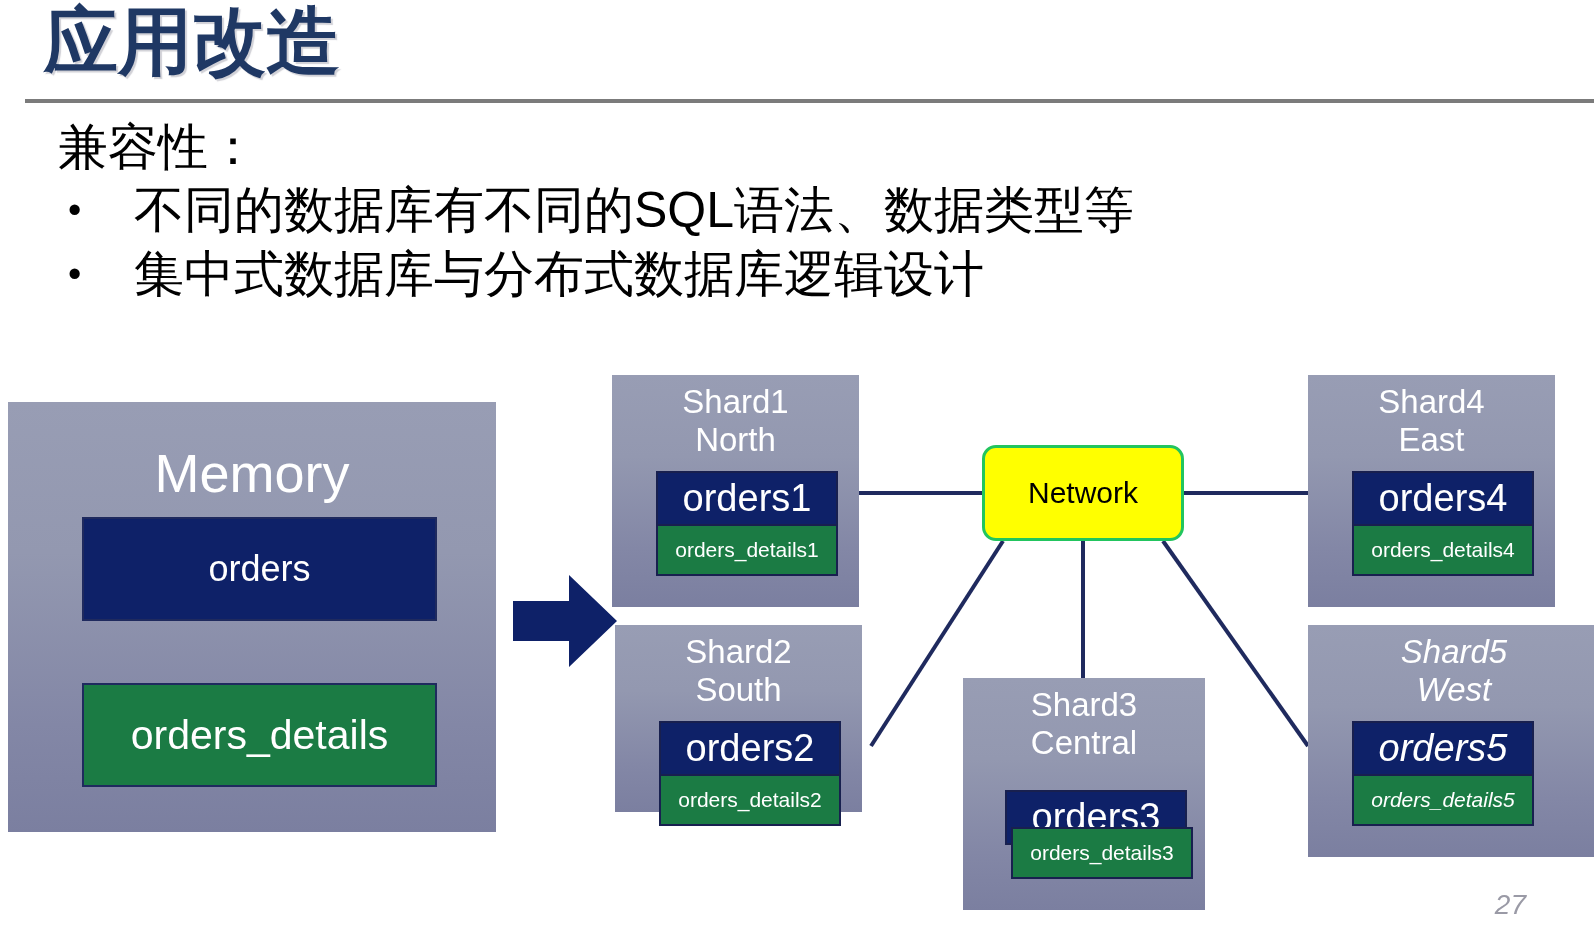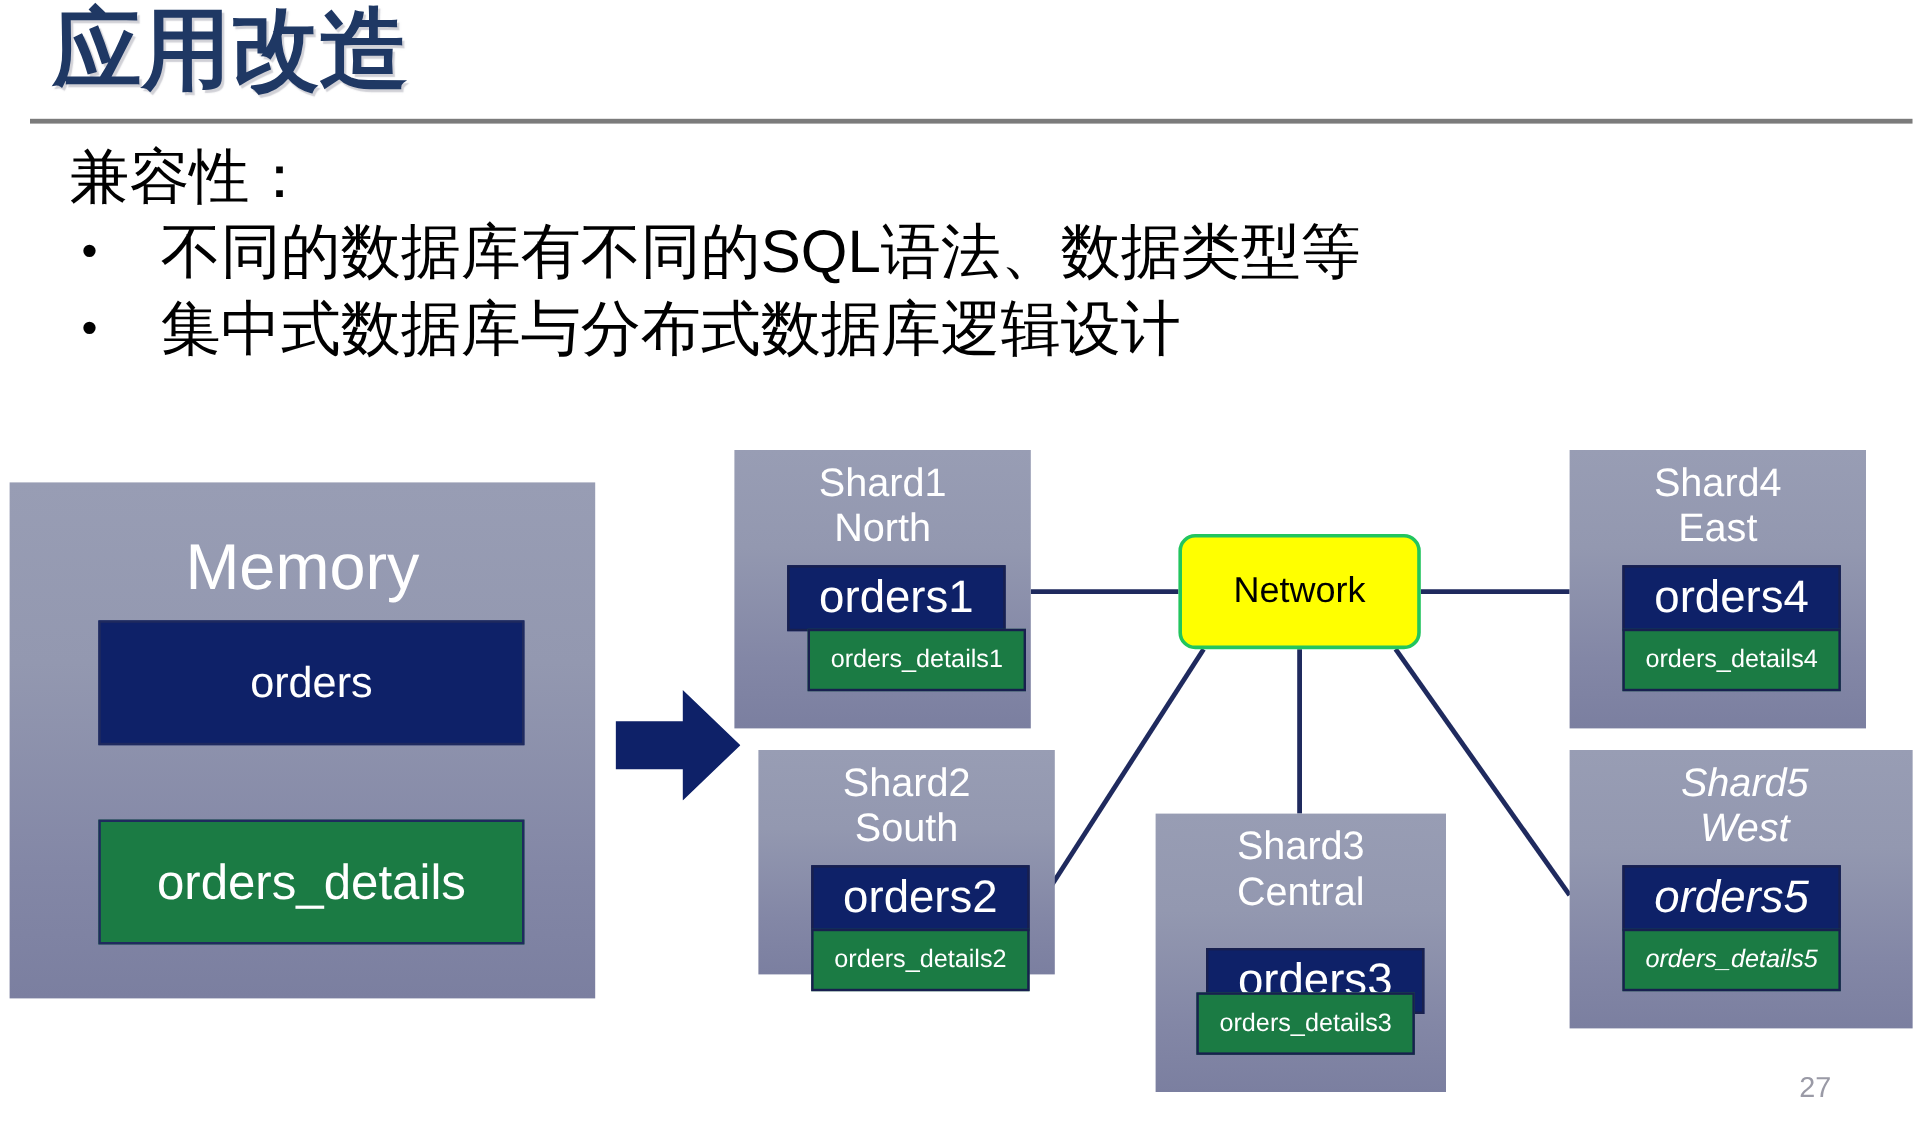--- a/index.html
+++ b/index.html
@@ -171,29 +171,29 @@
     height: 55px;
   }
   .shard .tbl.detail {
     background: #1B7B44;
     font-size: 21px;
     height: 52px;
   }
 
   #shard1 { left: 612px; top: 15px;  width: 247px; height: 232px; }
   #shard1 .main   { top: 96px; }
-  #shard1 .detail { top: 149px; margin-left: 17px; }
-
-  #shard2 { left: 632px; top: 265px; width: 247px; height: 187px; }
+  #shard1 .detail { top: 149px; }
+
+  #shard2 { left: 615px; top: 265px; width: 247px; height: 187px; }
   #shard2 .main   { top: 96px; }
   #shard2 .detail { top: 149px; }
 
   #shard3 { left: 963px; top: 318px; width: 242px; height: 232px; }
   #shard3 .main   { top: 96px; left: 42px; margin-top: 16px; }
-  #shard3 .detail { top: 149px; left: 34px; }
+  #shard3 .detail { top: 149px; left: 48px; }
 
   #shard4 { left: 1308px; top: 15px;  width: 247px; height: 232px; }
   #shard4 .main   { top: 96px; }
   #shard4 .detail { top: 149px; }
 
   #shard5 { left: 1308px; top: 265px; width: 292px; height: 232px; font-style: italic; }
   #shard5 .main   { top: 96px; }
   #shard5 .detail { top: 149px; }
 
   
@@ -212,22 +212,23 @@
     justify-content: center;
     font-size: 30px;
     color: #000000;
   }
 
   
   #page-number {
     position: absolute;
     right: 68px;
     bottom: 18px;
-    font-size: 24px;
+    font-size: 28px;
     color: #9A9AA6;
+    font-style: italic;
   }
 </style>
 </head>
 <body>
 
 <div id="slide">
 
   <div class="slide-title">应用改造</div>
   <div class="title-rule"></div>
 

